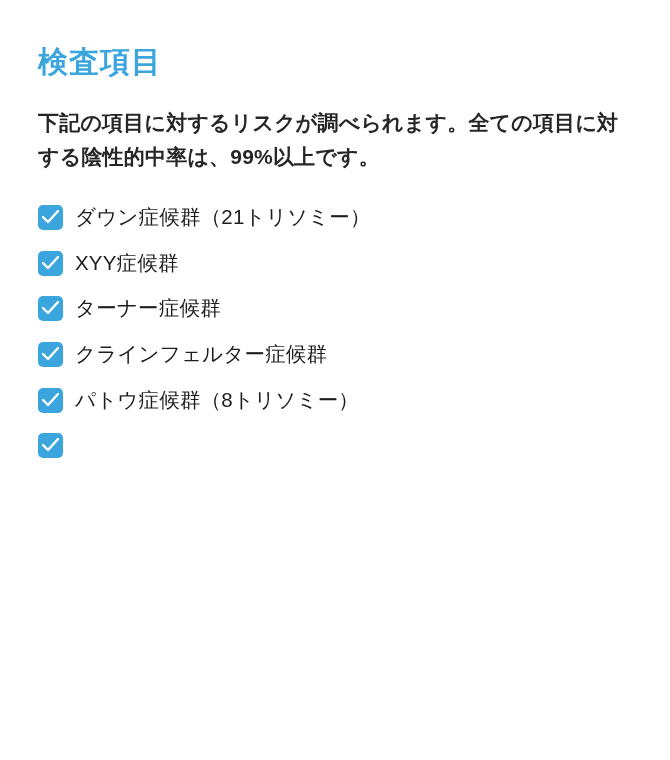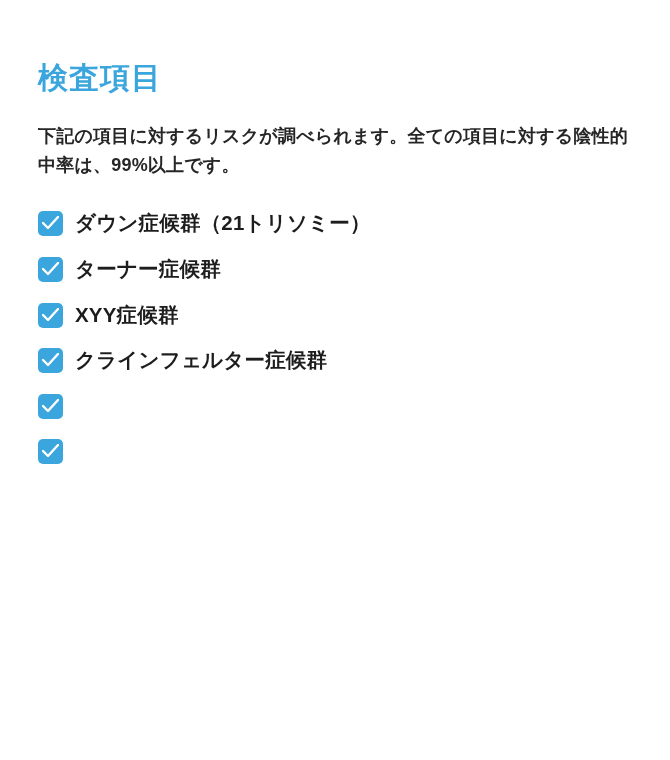--- a/index.html
+++ b/index.html
@@ -13,33 +13,33 @@
     font-family: "Liberation Sans", "DejaVu Sans", sans-serif;
     overflow: hidden;
   }
   .card {
     position: relative;
     box-sizing: border-box;
     width: 670px;
     height: 760px;
     background: #ffffff;
     border-radius: 29px;
-    padding: 60px 36px 0 38px;
+    padding: 44px 36px 0 38px;
   }
   .card-title {
     color: #3aa6dd;
     font-size: 30px;
     font-weight: bold;
     letter-spacing: 1px;
     margin: 0 0 26px 0;
     line-height: 1.2;
   }
   .card-desc {
     color: #262626;
-    font-size: 18px;
+    font-size: 21px;
     font-weight: bold;
     line-height: 1.62;
     margin: 0 0 30px 0;
     letter-spacing: 0.2px;
     max-width: 600px;
   }
   .check-list {
     list-style: none;
     margin: 0;
     padding: 0;
@@ -60,21 +60,21 @@
     position: relative;
   }
   .check-box svg {
     position: absolute;
     left: 4px;
     top: 5px;
   }
   .check-label {
     color: #1d1d1d;
     font-size: 20.5px;
-    font-weight: bold;
+    font-weight: normal;
     line-height: 1.3;
     letter-spacing: 0.2px;
     white-space: nowrap;
   }
 </style>
 </head>
 <body>
 
 <div class="card">
   <h1 class="card-title">検査項目</h1>
@@ -88,44 +88,45 @@
           </svg>
       </span>
       <span class="check-label">ダウン症候群（21トリソミー）</span>
     </li>
     <li class="check-item">
       <span class="check-box">
         <svg width="17" height="15" viewBox="0 0 17 15" aria-hidden="true">
             <polyline points="1,7 6,12 16,1" fill="none" stroke="#ffffff" stroke-width="2.4" stroke-linecap="round" stroke-linejoin="round"></polyline>
           </svg>
       </span>
-      <span class="check-label">ターナー症候群</span>
+      <span class="check-label">XYY症候群</span>
     </li>
     <li class="check-item">
       <span class="check-box">
         <svg width="17" height="15" viewBox="0 0 17 15" aria-hidden="true">
             <polyline points="1,7 6,12 16,1" fill="none" stroke="#ffffff" stroke-width="2.4" stroke-linecap="round" stroke-linejoin="round"></polyline>
           </svg>
       </span>
-      <span class="check-label">XYY症候群</span>
+      <span class="check-label">ターナー症候群</span>
     </li>
     <li class="check-item">
       <span class="check-box">
         <svg width="17" height="15" viewBox="0 0 17 15" aria-hidden="true">
             <polyline points="1,7 6,12 16,1" fill="none" stroke="#ffffff" stroke-width="2.4" stroke-linecap="round" stroke-linejoin="round"></polyline>
           </svg>
       </span>
       <span class="check-label">クラインフェルター症候群</span>
     </li>
     <li class="check-item">
       <span class="check-box">
         <svg width="17" height="15" viewBox="0 0 17 15" aria-hidden="true">
             <polyline points="1,7 6,12 16,1" fill="none" stroke="#ffffff" stroke-width="2.4" stroke-linecap="round" stroke-linejoin="round"></polyline>
           </svg>
       </span>
+      <span class="check-label">パトウ症候群（8トリソミー）</span>
     </li>
     <li class="check-item">
       <span class="check-box">
         <svg width="17" height="15" viewBox="0 0 17 15" aria-hidden="true">
             <polyline points="1,7 6,12 16,1" fill="none" stroke="#ffffff" stroke-width="2.4" stroke-linecap="round" stroke-linejoin="round"></polyline>
           </svg>
       </span>
     </li>
   </ul>
 </div>

